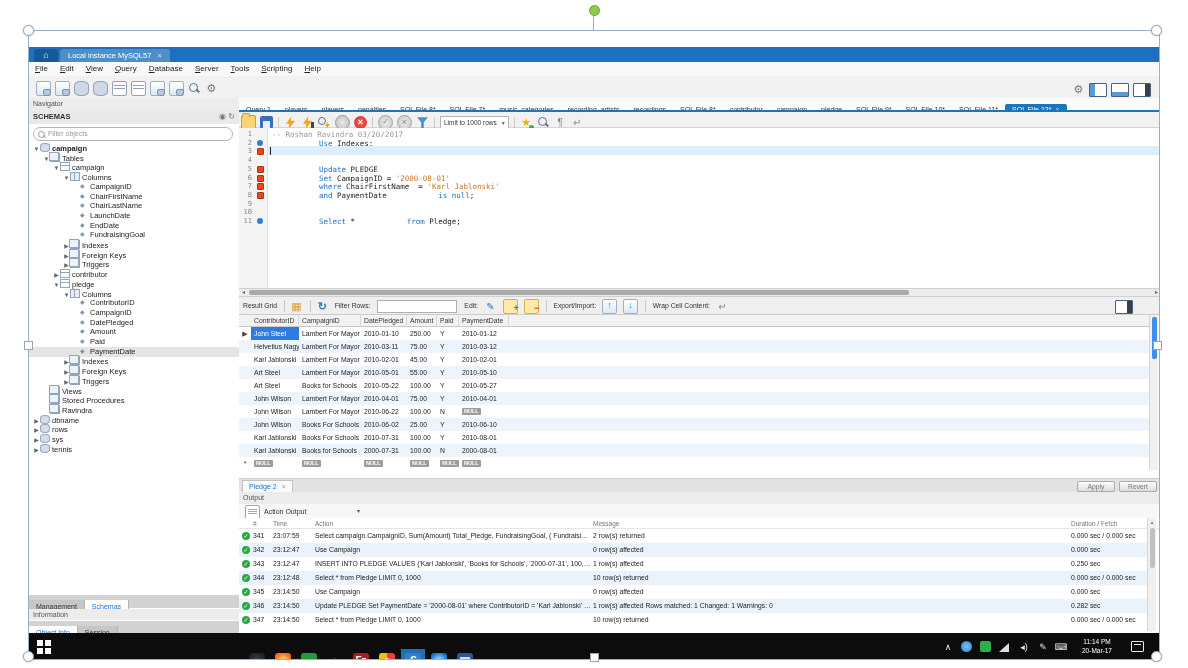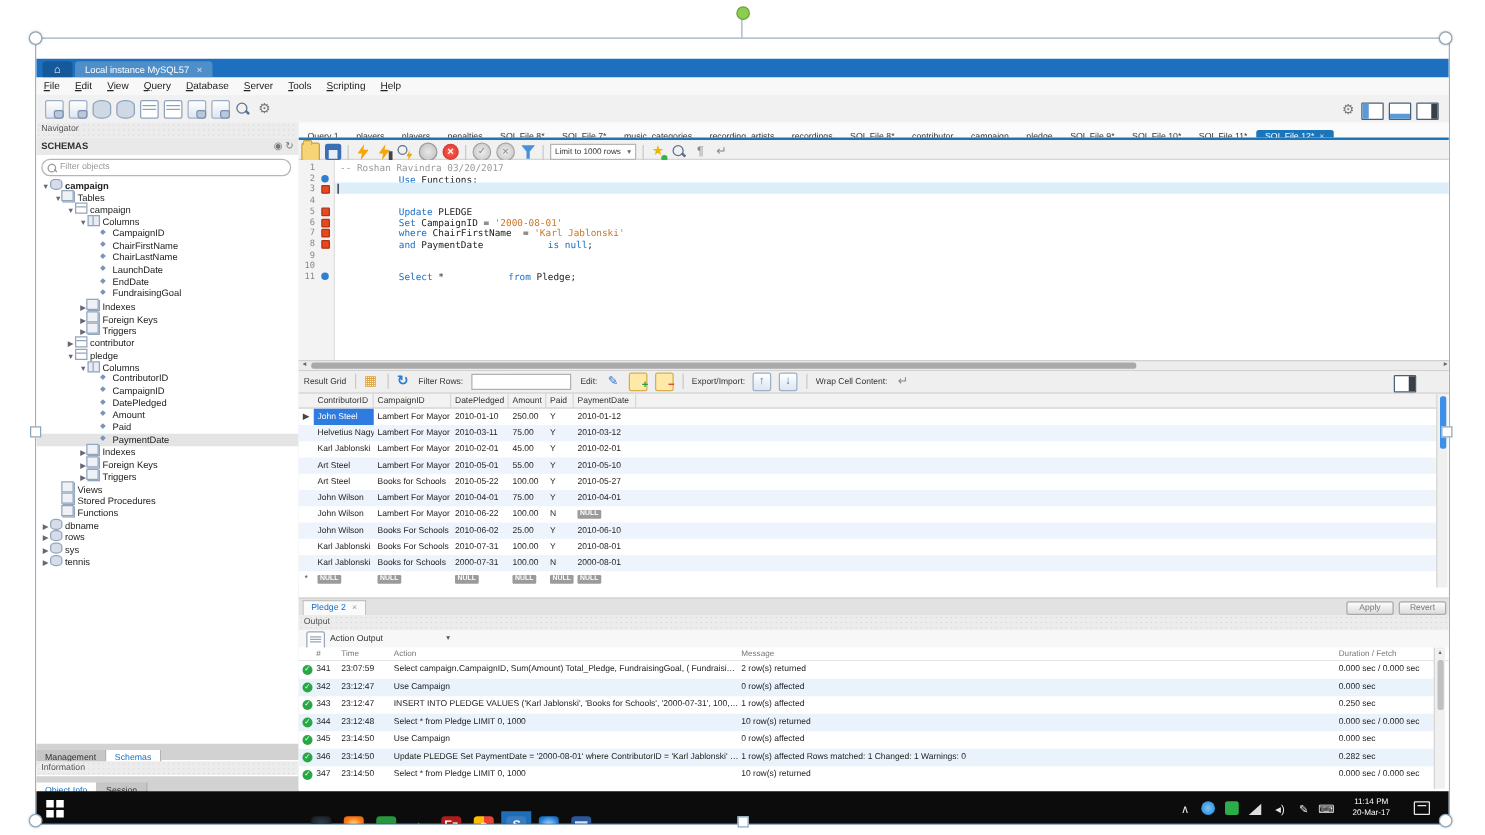--- a/index.html
+++ b/index.html
@@ -277,21 +277,21 @@
           <div class="trow" style="top: 164.9px; padding-left: 44px;"><span class="arr"></span><span class="ti ti-diamond"></span><span>CampaignID</span></div>
           <div class="trow" style="top: 174.6px; padding-left: 44px;"><span class="arr"></span><span class="ti ti-diamond"></span><span>DatePledged</span></div>
           <div class="trow" style="top: 184.3px; padding-left: 44px;"><span class="arr"></span><span class="ti ti-diamond"></span><span>Amount</span></div>
           <div class="trow" style="top: 194px; padding-left: 44px;"><span class="arr"></span><span class="ti ti-diamond"></span><span>Paid</span></div>
           <div class="trow sel" style="top: 203.7px; padding-left: 44px;"><span class="arr"></span><span class="ti ti-diamond"></span><span>PaymentDate</span></div>
           <div class="trow" style="top: 213.4px; padding-left: 34px;"><span class="arr">▶</span><span class="ti ti-stack"></span><span>Indexes</span></div>
           <div class="trow" style="top: 223.1px; padding-left: 34px;"><span class="arr">▶</span><span class="ti ti-stack"></span><span>Foreign Keys</span></div>
           <div class="trow" style="top: 232.8px; padding-left: 34px;"><span class="arr">▶</span><span class="ti ti-stack"></span><span>Triggers</span></div>
           <div class="trow" style="top: 242.5px; padding-left: 14px;"><span class="arr"></span><span class="ti ti-stack"></span><span>Views</span></div>
           <div class="trow" style="top: 252.2px; padding-left: 14px;"><span class="arr"></span><span class="ti ti-stack"></span><span>Stored Procedures</span></div>
-          <div class="trow" style="top: 261.9px; padding-left: 14px;"><span class="arr"></span><span class="ti ti-stack"></span><span>Functions</span></div>
+          <div class="trow" style="top: 261.9px; padding-left: 14px;"><span class="arr"></span><span class="ti ti-stack"></span><span>Ravindra</span></div>
           <div class="trow" style="top: 271.6px; padding-left: 4px;"><span class="arr">▶</span><span class="ti ti-schema"></span><span>dbname</span></div>
           <div class="trow" style="top: 281.3px; padding-left: 4px;"><span class="arr">▶</span><span class="ti ti-schema"></span><span>rows</span></div>
           <div class="trow" style="top: 291px; padding-left: 4px;"><span class="arr">▶</span><span class="ti ti-schema"></span><span>sys</span></div>
           <div class="trow" style="top: 300.7px; padding-left: 4px;"><span class="arr">▶</span><span class="ti ti-schema"></span><span>tennis</span></div>
         </div>
       <div class="abs mgmt-tabs" id="mgmt-tabs"><span class="btab">Management</span><span class="btab on">Schemas</span></div>
       <div class="abs info-header dotted">Information</div>
       <div class="abs info-tabs" id="info-tabs"><span class="btab on">Object Info</span><span class="btab">Session</span></div>
     </div>
 
@@ -302,21 +302,21 @@
       <div class="abs edtb">
         <span id="edtb-left"><i class="ic ic-folder"></i><i class="ic ic-save"></i><span class="ic-sep"></span><i class="ic ic-bolt"></i><i class="ic ic-bolt c2"></i><i class="ic ic-magbolt"></i><i class="ic ic-stop"></i><i class="ic ic-stopred"></i><span class="ic-sep"></span><i class="ic ic-cok"></i><i class="ic ic-cno"></i><i class="ic ic-funnel"></i><span class="ic-sep"></span></span><span class="limitbox"><span>Limit to 1000 rows</span><span class="caret">▾</span></span><span id="edtb-right"><span class="ic-sep"></span><i class="ic ic-star">★</i><i class="ic ic-mag"></i><i class="ic ic-pilcrow">¶</i><i class="ic ic-wrap">↵</i></span>
       </div>
 
       <div class="abs editor" id="editor">
         <div class="gutter"></div>
       <div class="lnum" style="top: 2px;">1</div>
           <div class="codeline" style="top: 2px;"><span class="com">-- Roshan Ravindra 03/20/2017</span></div>
           <div class="lnum" style="top: 10.7px;">2</div>
           <div class="lmark mdot" style="top: 11.7px;"></div>
-          <div class="codeline" style="top: 10.7px;"><span class="kw">Use</span><span class="pl"> Functions;</span></div>
+          <div class="codeline" style="top: 10.7px;"><span class="kw">Use</span><span class="pl"> Indexes;</span></div>
           <div class="cline" style="top: 18.4px;"></div>
           <div class="caretbar" style="top: 19.4px;"></div>
           <div class="lnum" style="top: 19.4px;">3</div>
           <div class="lmark msq" style="top: 20.4px;"></div>
           <div class="lnum" style="top: 28.1px;">4</div>
           <div class="lnum" style="top: 36.8px;">5</div>
           <div class="lmark msq" style="top: 37.8px;"></div>
           <div class="codeline" style="top: 36.8px;"><span class="kw">Update</span><span class="pl"> PLEDGE</span></div>
           <div class="lnum" style="top: 45.5px;">6</div>
           <div class="lmark msq" style="top: 46.5px;"></div>

